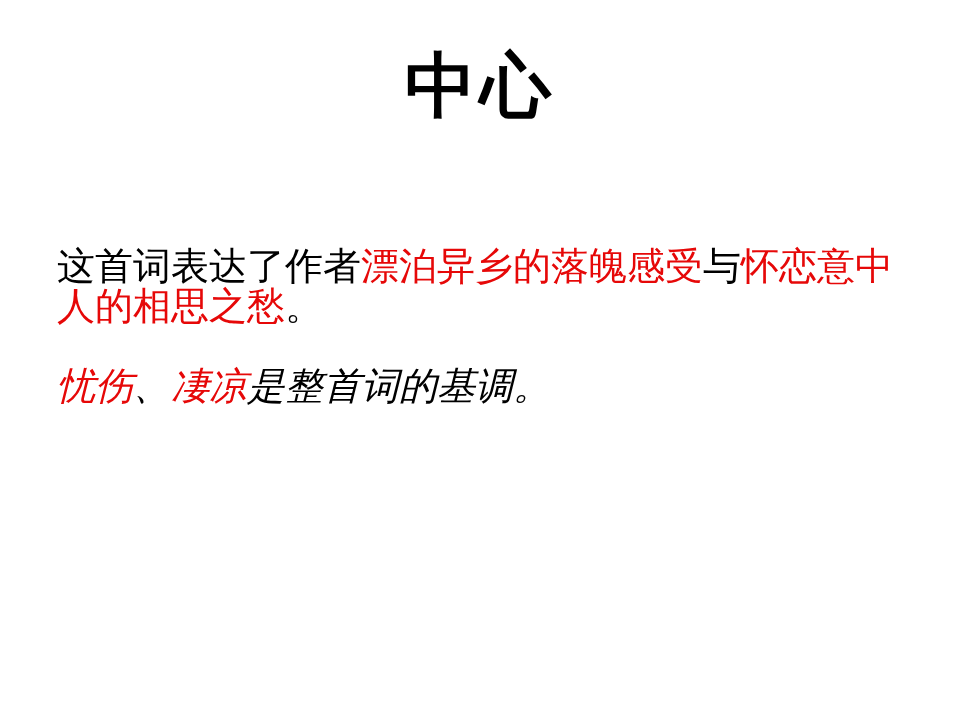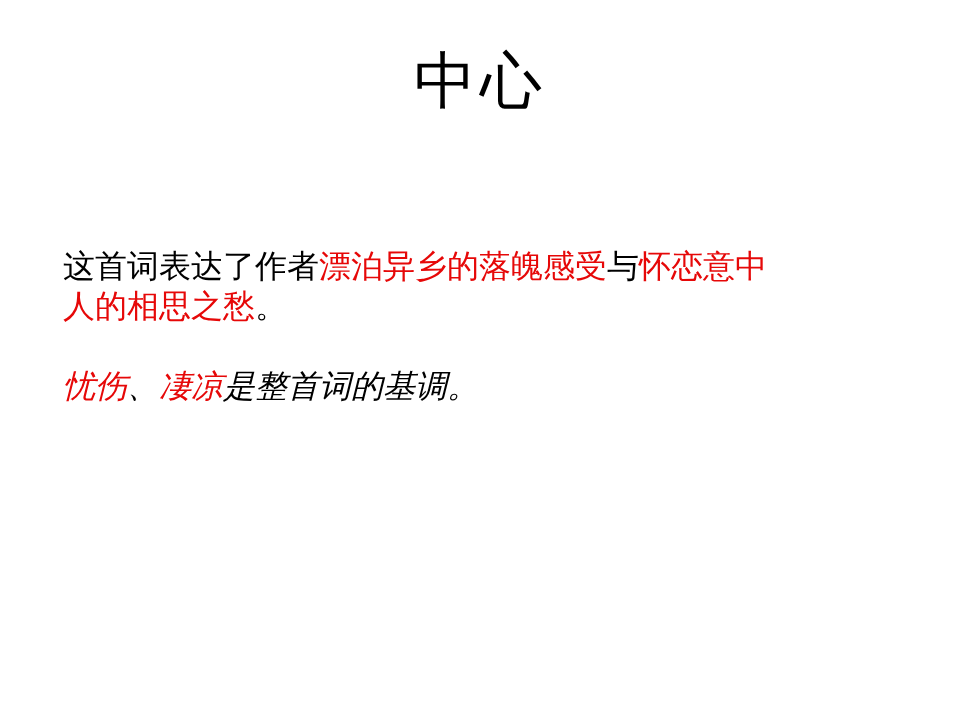--- a/index.html
+++ b/index.html
@@ -17,32 +17,32 @@
     background: var(--bg);
     overflow: hidden;
     font-family: "Liberation Serif", "DejaVu Serif", serif;
   }
   .title {
     position: absolute;
     top: 46px;
     left: 0;
     width: 100%;
     text-align: center;
-    font-size: 62px;
+    font-size: 71px;
     line-height: 1.15;
-    font-weight: normal;
+    font-weight: bold;
     color: var(--text-black);
     letter-spacing: 4px;
   }
   .body-block {
     position: absolute;
-    left: 63px;
+    left: 57px;
     top: 246px;
     width: 860px;
-    font-size: 32px;
+    font-size: 38px;
     line-height: 40px;
     color: var(--text-black);
   }
   .para { margin: 0; }
   .para-2 { margin-top: 40px; font-style: italic; }
   .red { color: var(--accent-red); }
   .black { color: var(--text-black); }
 </style>
 </head>
 <body>

